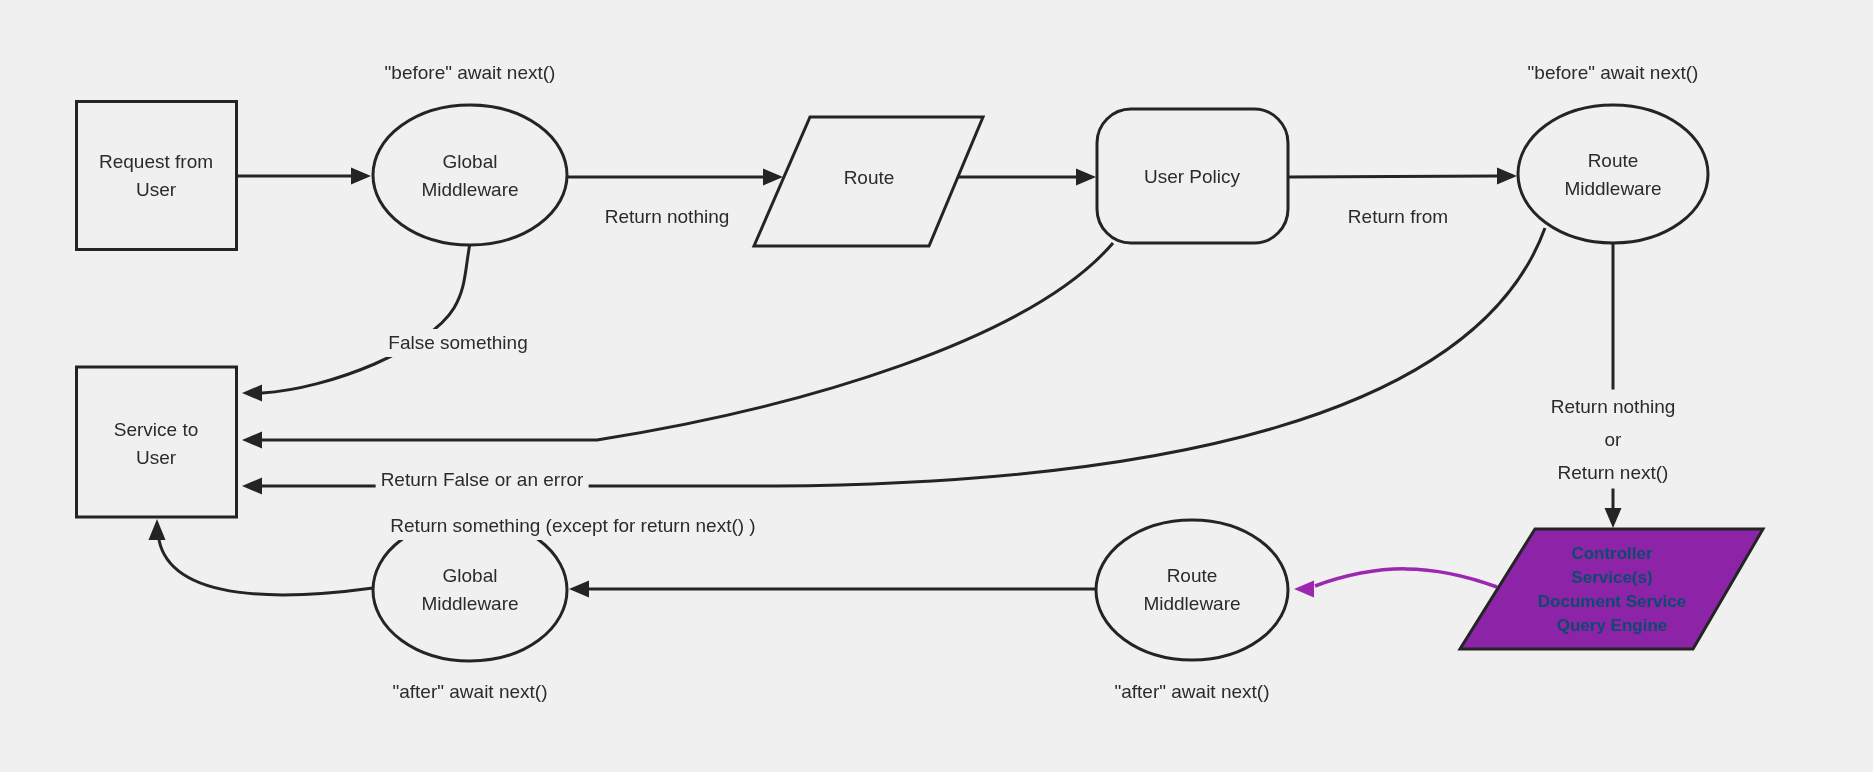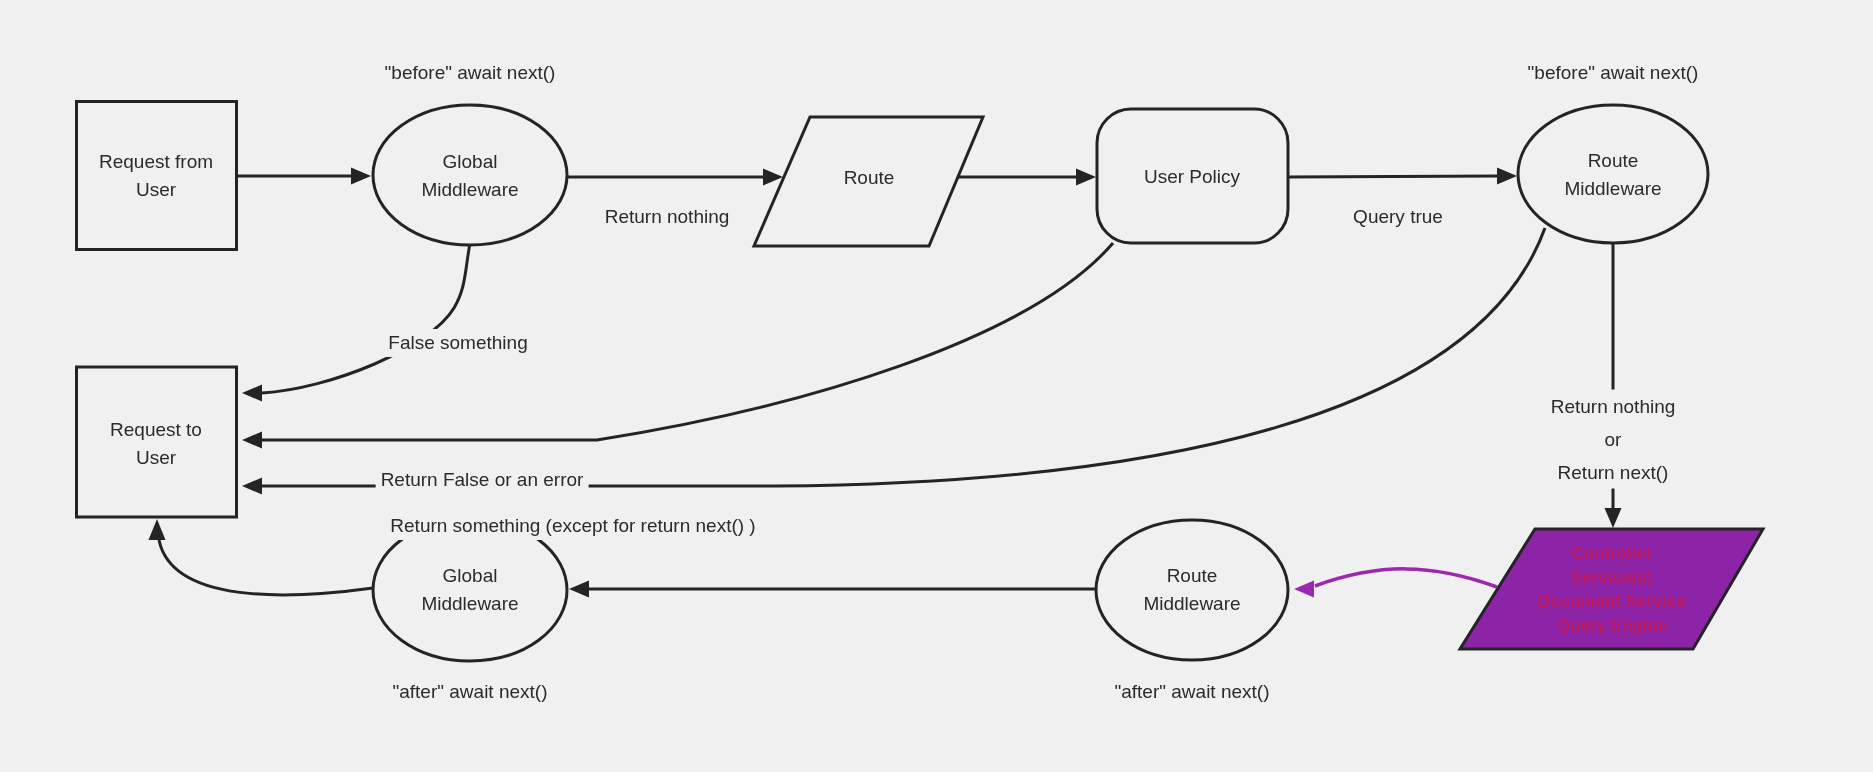--- a/index.html
+++ b/index.html
@@ -19,21 +19,21 @@
     background:#f0f0f0;
     padding:0 5px;
     margin-top:40px;
   }
   .tall{line-height:33px;}
   .node-lbl{pointer-events:none;}
   .controller-lbl{
     font-size:17px;
     font-weight:bold;
     line-height:24px;
-    color:#be185d;
+    color:#0c4a6e;
   }
 </style>
 </head>
 <body>
 
 <div id="diagram">
 
   <svg id="edges-shapes" width="1873" height="772" viewBox="0 0 1873 772" fill="none" stroke-linecap="butt">
 
     <g stroke="#242424" stroke-width="3">
@@ -89,38 +89,38 @@
   </svg>
 
   <div class="lbl node-lbl" style="left:156px;top:176px;">Request from
 User</div>
   <div class="lbl node-lbl" style="left:470px;top:176px;">Global
 Middleware</div>
   <div class="lbl node-lbl" style="left:869px;top:178px;">Route</div>
   <div class="lbl node-lbl" style="left:1192px;top:177px;">User Policy</div>
   <div class="lbl node-lbl" style="left:1613px;top:175px;">Route
 Middleware</div>
-  <div class="lbl node-lbl" style="left:156px;top:444px;">Request to
+  <div class="lbl node-lbl" style="left:156px;top:444px;">Service to
 User</div>
   <div class="lbl node-lbl controller-lbl" style="left:1612px;top:590px;">Controller
 Service(s)
 Document Service
 Query Engine</div>
   <div class="lbl node-lbl" style="left:1192px;top:590px;">Route
 Middleware</div>
   <div class="lbl node-lbl" style="left:470px;top:590px;">Global
 Middleware</div>
 
   <div class="lbl" style="left:470px;top:73px;">"before" await next()</div>
   <div class="lbl" style="left:1613px;top:73px;">"before" await next()</div>
   <div class="lbl" style="left:470px;top:692px;">"after" await next()</div>
   <div class="lbl" style="left:1192px;top:692px;">"after" await next()</div>
 
   <div class="lbl elbl" style="left:667px;top:177px;">Return nothing</div>
-  <div class="lbl elbl" style="left:1398px;top:177px;">Query true</div>
+  <div class="lbl elbl" style="left:1398px;top:177px;">Return from</div>
   <div class="lbl elbl" style="left:458px;top:303px;">False something</div>
   <div class="lbl elbl" style="left:482px;top:440px;">Return False or an error</div>
   <div class="lbl elbl" style="left:573px;top:486px;">Return something (except for return next() )</div>
   <div class="lbl elbl tall" style="left:1613px;top:399px;">Return nothing
 or
 Return next()</div>
 
 </div>
 
 </body></html>

